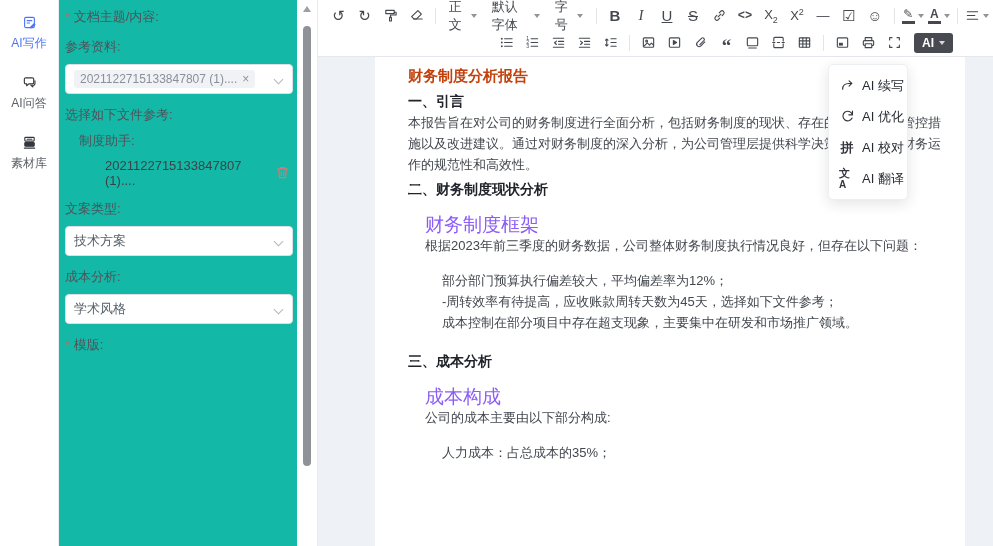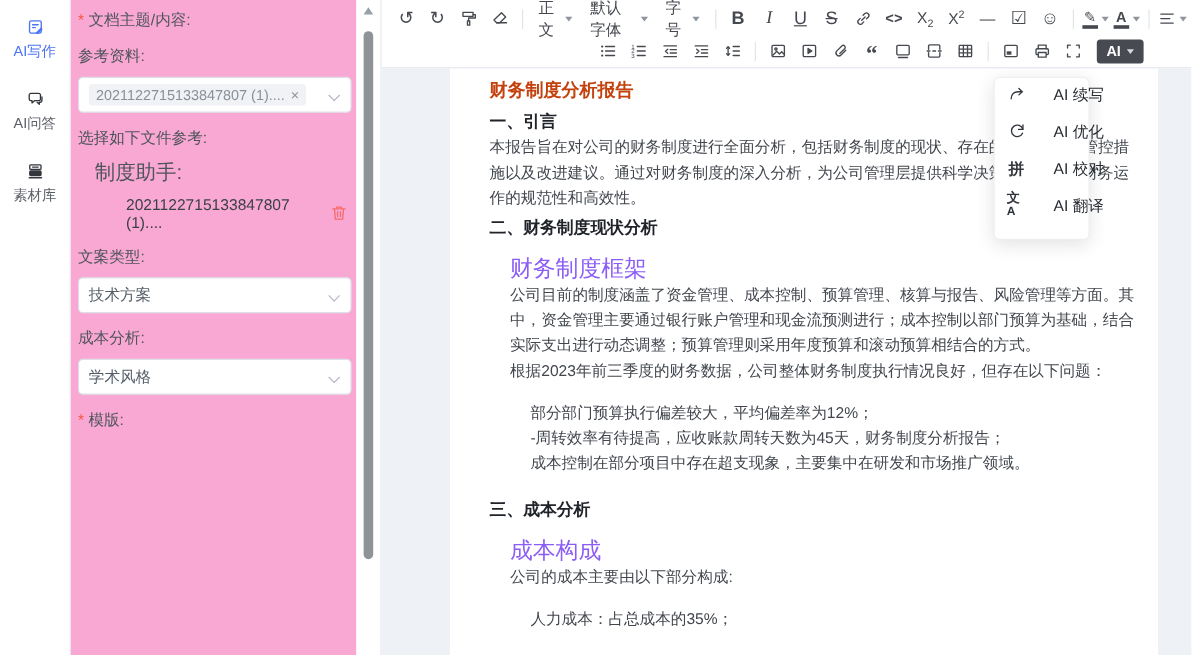--- a/index.html
+++ b/index.html
@@ -10,40 +10,40 @@
   
   .nav { width:59px; background:#fff; border-right:1px solid #eceef1; padding-top:12px;
          display:flex; flex-direction:column; align-items:center; gap:20px; flex:none; }
   .nav-item { display:flex; flex-direction:column; align-items:center; gap:3px; cursor:pointer; }
   .nav-item .nicon { width:20px; height:20px; color:#33373d; display:flex; align-items:center; justify-content:center; }
   .nav-item .nlabel { font-size:12px; color:#5a5f66; }
   .nav-item.active .nicon { color:#4b74f5; }
   .nav-item.active .nlabel { color:#4b74f5; }
 
   
-  .panel { width:238px; background:#f9a8d4; padding:6px 2px 0 6px; flex:none; overflow:hidden; }
+  .panel { width:238px; background:#14b8a6; padding:6px 2px 0 6px; flex:none; overflow:hidden; }
   .f-label { font-size:13px; color:#4e545b; margin:12px 0 8px; }
   .f-label:first-child { margin-top:2px; }
   .req::before { content:"* "; color:#f25643; }
   .textarea { position:relative; width:228px; height:132px; border:1px solid #dcdfe6; border-radius:4px;
     padding:8px 10px; font-size:13px; color:#3c4147; line-height:19px; background:#fff; }
   .resize-handle { position:absolute; right:2px; bottom:2px; width:9px; height:9px;
     background:repeating-linear-gradient(135deg, transparent 0 3px, #b9bec6 3px 4px); cursor:nwse-resize; }
   .select { position:relative; width:228px; height:30px; border:1px solid #dcdfe6; border-radius:4px;
     background:#fff; display:flex; align-items:center; padding:0 26px 0 8px; cursor:pointer; }
   .select .sel-text { font-size:13px; color:#57606a; }
   .tag { display:inline-flex; align-items:center; gap:5px; background:#f0f2f5; border-radius:3px;
     padding:2px 6px; font-size:12px; color:#8a9099; max-width:190px; white-space:nowrap; }
   .tag .tag-close { color:#909399; font-size:12px; cursor:pointer; }
   .chev { position:absolute; right:10px; top:11px; width:7px; height:7px;
     border-right:1.4px solid #b3b9c2; border-bottom:1.4px solid #b3b9c2; transform:rotate(45deg); }
   .sel-icons { position:absolute; right:8px; top:0; height:28px; display:flex; align-items:center; gap:6px; }
   .sel-icons .chev2 { width:7px; height:7px; border-right:1.4px solid #b3b9c2; border-bottom:1.4px solid #b3b9c2;
     transform:rotate(45deg); margin-top:-3px; }
-  .file-group { font-size:17px; color:#4e545b; margin:2px 0 0 14px; }
+  .file-group { font-size:13px; color:#4e545b; margin:2px 0 0 14px; }
   .file-row { display:flex; align-items:center; margin:8px 0 2px 40px; }
   .file-name { font-size:13px; color:#3c4147; flex:1; }
   .trash { width:16px; height:16px; color:#f56c6c; cursor:pointer; margin-right:4px; }
 
   
   .scrollcol { width:21px; background:#fff; border-right:1px solid #e8eaee; position:relative; flex:none; }
   .scroll-up { position:absolute; top:6px; left:6px; width:0; height:0;
     border-left:4px solid transparent; border-right:4px solid transparent; border-bottom:6px solid #9aa0a8; }
   .scroll-thumb { position:absolute; top:26px; left:6px; width:8px; height:440px; background:#8f9297; border-radius:4px; }
 
@@ -79,21 +79,21 @@
   .doc-h2 { font-size:19px; font-weight:normal; color:#8b5cf6; line-height:21px; }
   .doc-p { font-size:13px; color:#42474e; line-height:21px; min-height:21px; }
   .doc-p:empty { min-height:14px; height:14px; }
   .lv1 { padding-left:17px; }
   .lv2 { padding-left:34px; }
 
   
   .ai-menu { position:absolute; left:828px; top:64px; width:80px; background:#fff;
     border:1px solid #edf0f3; border-radius:5px; box-shadow:0 4px 14px rgba(31,35,41,.12);
     padding:5px 0; z-index:20; }
-  .ai-menu-item { height:31px; display:flex; align-items:flex-start; gap:23px; padding:0 10px; cursor:pointer; }
+  .ai-menu-item { height:31px; display:flex; align-items:center; gap:7px; padding:0 10px; cursor:pointer; }
   .ai-menu-item .micon { width:16px; height:16px; color:#33373d; display:flex; align-items:center; justify-content:center; flex:none; }
   .ai-menu-item .mlabel { font-size:13px; color:#27: }
   .ai-menu-item .mlabel { font-size:13px; color:#272b31; white-space:nowrap; }
   .mg { font-size:12px; font-weight:bold; line-height:1; }
 </style>
 </head>
 <body>
 
 <div class="app">
 
@@ -432,25 +432,24 @@
         </div>
     </div>
     <div class="editor-body">
       <div class="page" id="doc-root">
           <div class="doc-title">财务制度分析报告</div>
           <div class="doc-h1">一、引言</div>
           <div class="doc-p">本报告旨在对公司的财务制度进行全面分析，包括财务制度的现状、存在的问题、风险管控措施以及改进建议。通过对财务制度的深入分析，为公司管理层提供科学决策依据，确保财务运作的规范性和高效性。</div>
           <div class="doc-h1">二、财务制度现状分析</div>
           <div class="doc-p lv1"></div>
           <div class="doc-h2 lv1">财务制度框架</div>
-          <div class="doc-p lv1">公司目前的制度涵盖了资金管理、成本控制、预算管理、核算与报告、风险管理等方面。其中，资金管理主要通过银行账户管理和现金流预测进行；成本控制以部门预算为基础，结合实际支出进行动态调整；预算管理则采用年度预算和滚动预算相结合的方式。</div>
           <div class="doc-p lv1">根据2023年前三季度的财务数据，公司整体财务制度执行情况良好，但存在以下问题：</div>
           <div class="doc-p lv2"></div>
           <div class="doc-p lv2">部分部门预算执行偏差较大，平均偏差率为12%；</div>
-          <div class="doc-p lv2">-周转效率有待提高，应收账款周转天数为45天，财务制度分析报告；</div>
+          <div class="doc-p lv2">-周转效率有待提高，应收账款周转天数为45天，选择如下文件参考；</div>
           <div class="doc-p lv2">成本控制在部分项目中存在超支现象，主要集中在研发和市场推广领域。</div>
           <div class="doc-p"></div>
           <div class="doc-h1">三、成本分析</div>
           <div class="doc-p lv1"></div>
           <div class="doc-h2 lv1">成本构成</div>
           <div class="doc-p lv1">公司的成本主要由以下部分构成:</div>
           <div class="doc-p lv2"></div>
           <div class="doc-p lv2">人力成本：占总成本的35%；</div>
         </div>
     </div>

